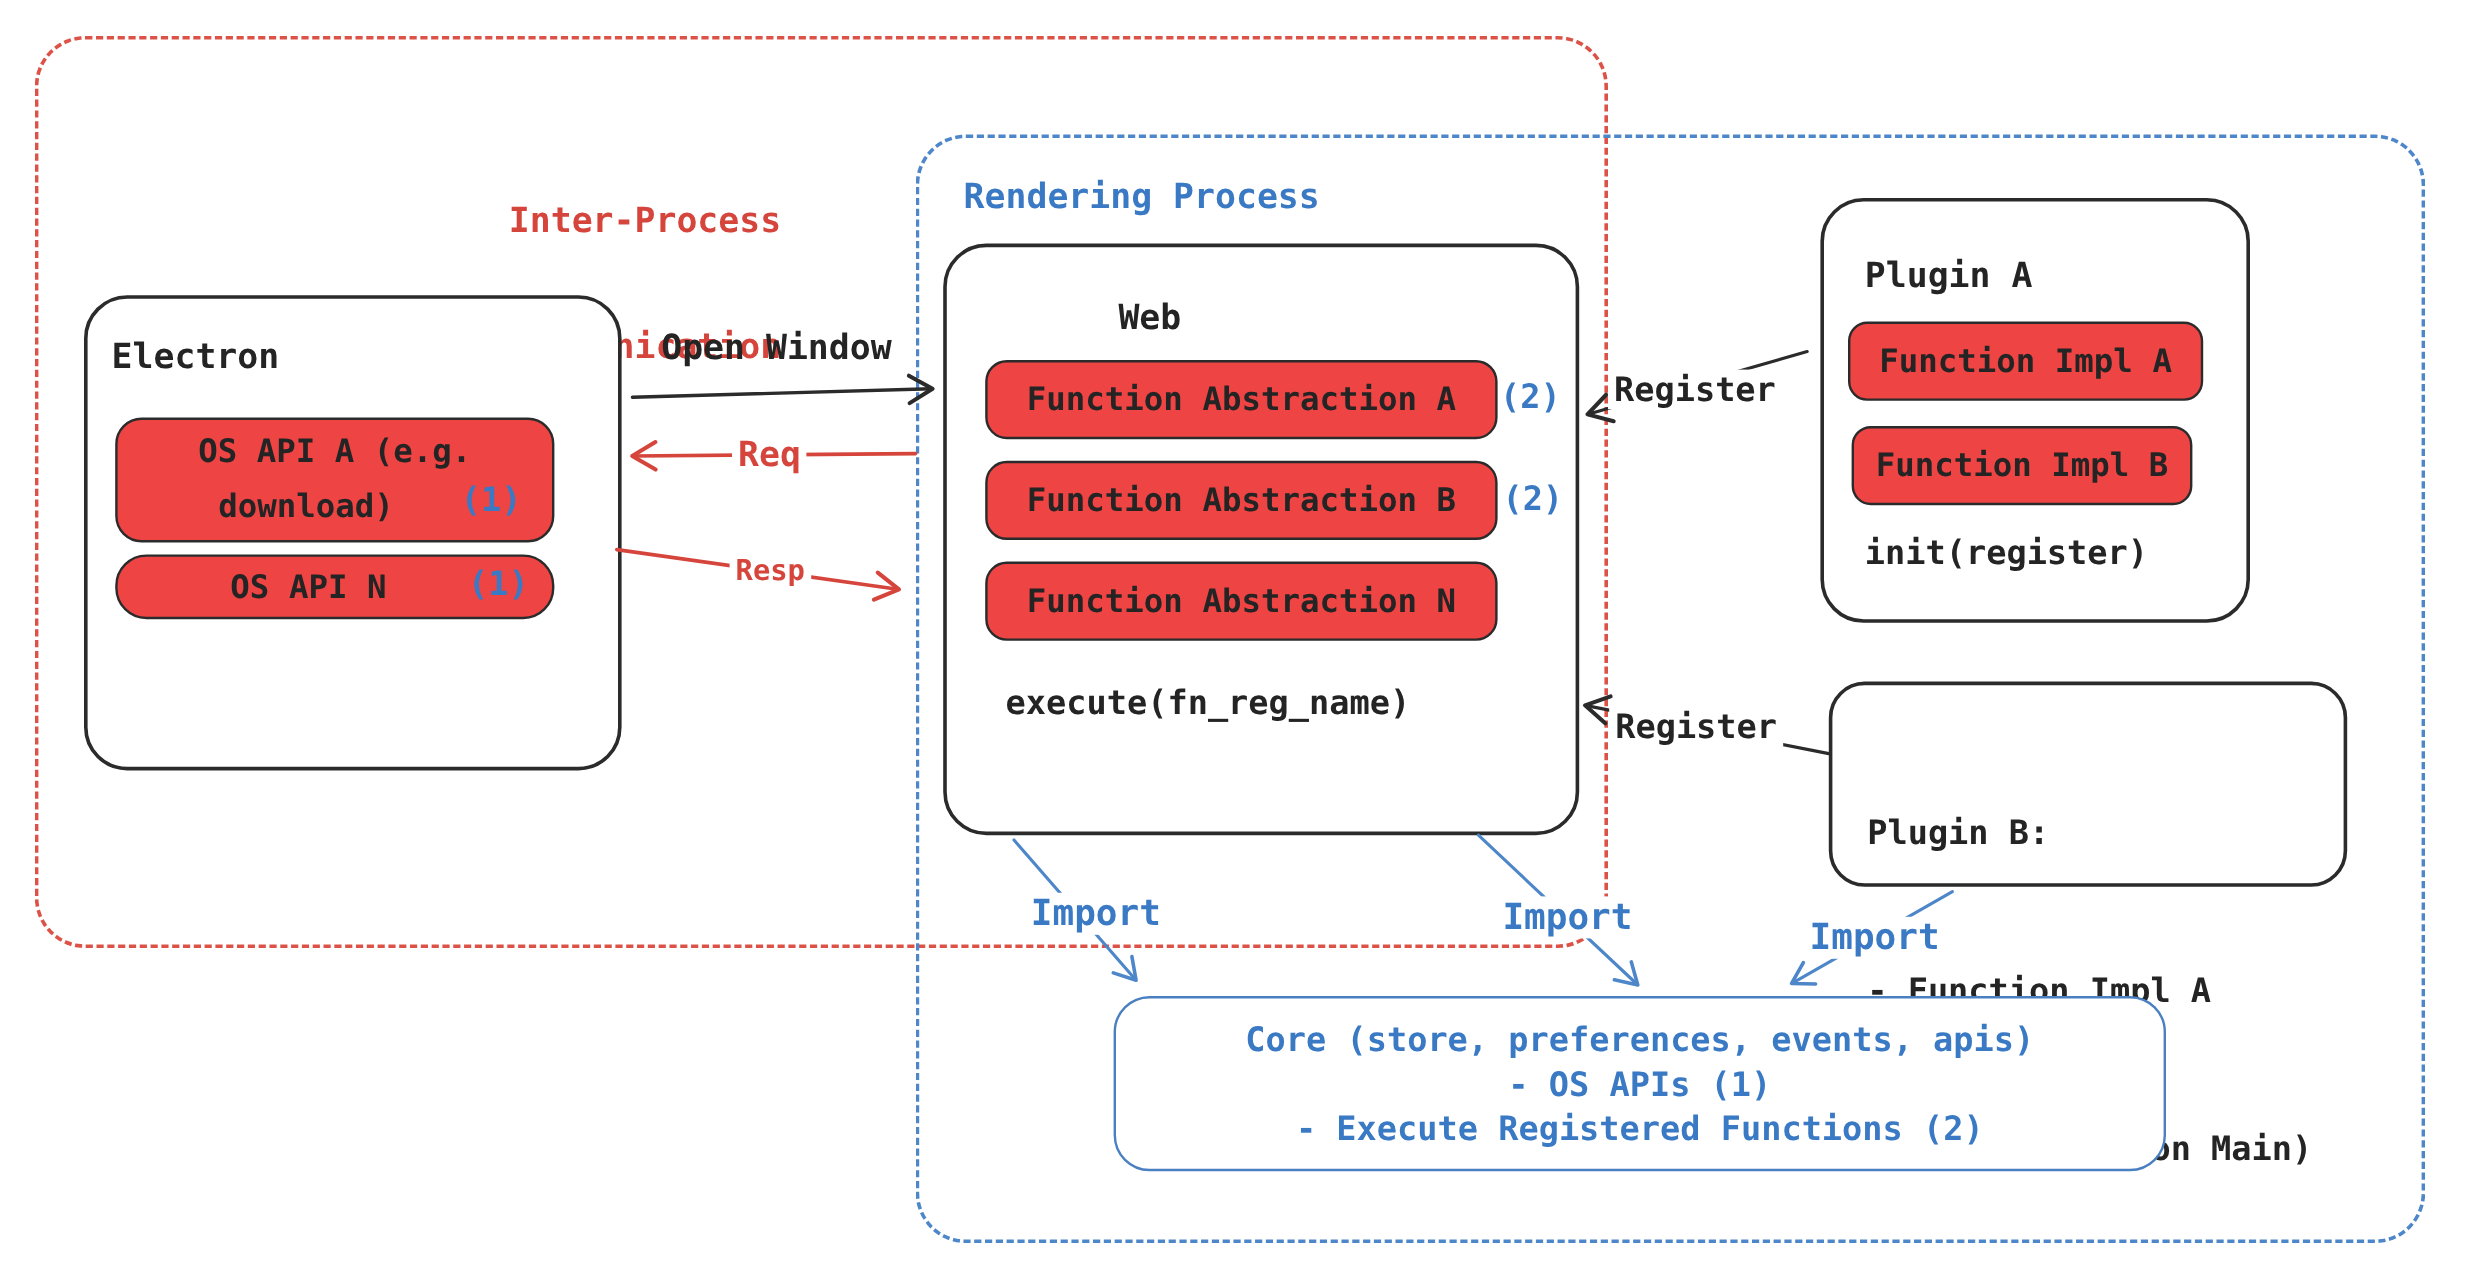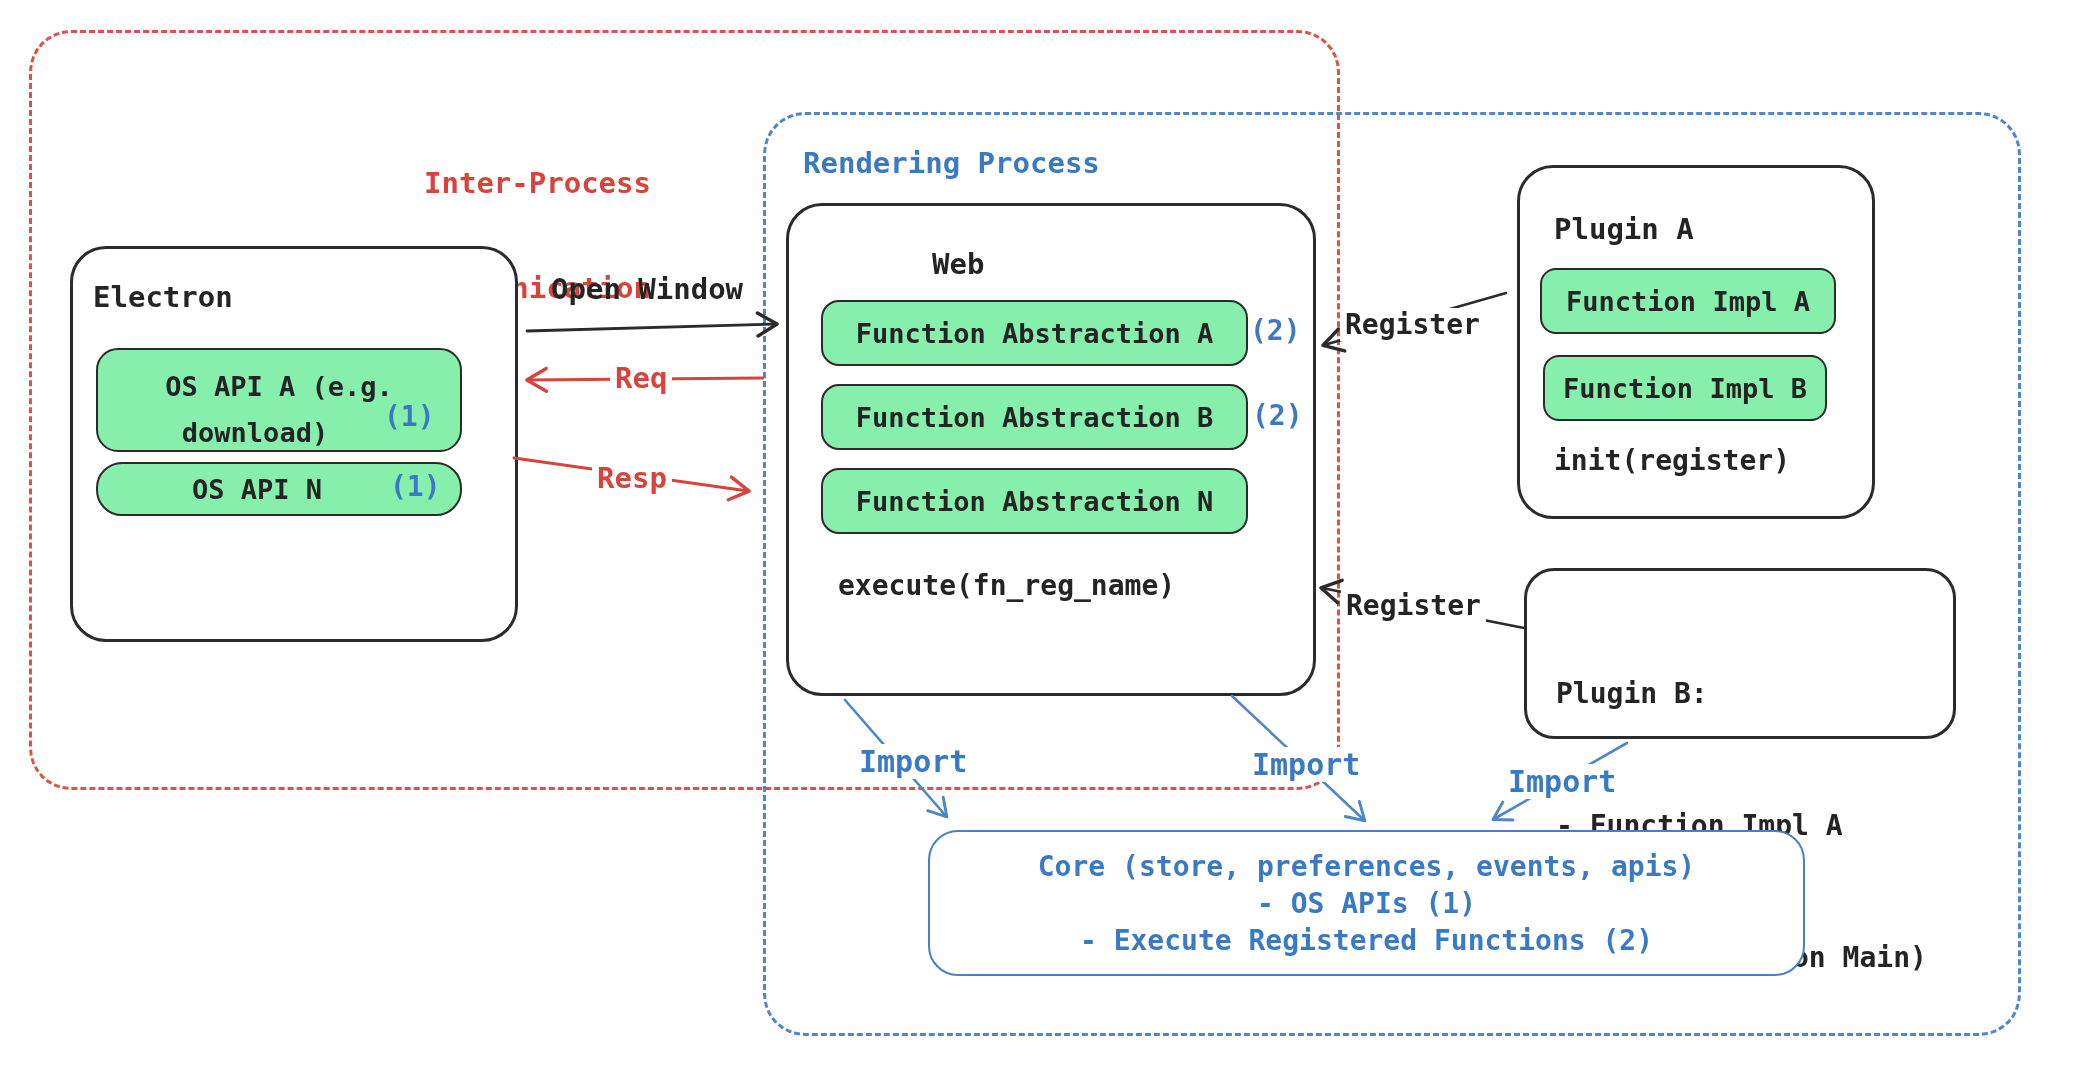--- a/index.html
+++ b/index.html
@@ -6,21 +6,21 @@
   .canvas{
     position:relative;width:2074px;height:1066px;background:#ffffff;overflow:hidden;
     font-family:"DejaVu Sans Mono", monospace;color:#242424;
   }
   
   .region{position:absolute;border-radius:42px;background:transparent;}
   .region.red{border:3px dashed #dd5247;}
   .region.blue{border:3px dashed #4d86c9;}
   
   .node{position:absolute;border:3px solid #2b2b2b;border-radius:36px;background:#ffffff;}
-  .item{position:absolute;border:2.6px solid #2b2b2b;border-radius:18px;background:#86efac;
+  .item{position:absolute;border:2.6px solid #2b2b2b;border-radius:18px;background:#ef4444;
         display:flex;align-items:center;justify-content:center;
         font-size:27px;font-weight:bold;color:#242424;}
   .txt{position:absolute;font-weight:bold;white-space:pre;}
   .ink{color:#242424;}
   .blue-t{color:#3a79c4;}
   .red-t{color:#d6453c;}
   .badge{position:absolute;font-size:28px;font-weight:bold;color:#3a79c4;white-space:nowrap;}
   .lbl{position:absolute;font-weight:bold;white-space:nowrap;z-index:6;}
   .lbl.mask{background:#ffffff;padding:0 5px;}
   .arrows{position:absolute;left:0;top:0;z-index:5;pointer-events:none;}
@@ -38,21 +38,21 @@
 
   <div class="txt red-t" style="left:424px;top:96px;font-size:29px;line-height:35px;">
     <div>Inter-Process</div>
     <div>Communication</div>
   </div>
   <div class="txt blue-t" style="left:803px;top:146px;font-size:29px;">Rendering Process</div>
 
   <div class="node" style="left:70px;top:246px;width:442px;height:390px;"></div>
   <div class="txt ink" style="left:93px;top:280px;font-size:29px;">Electron</div>
 
-  <div class="item" style="left:96px;top:348px;width:362px;height:100px;border-radius:22px;flex-direction:column;justify-content:flex-end;line-height:34px;">
+  <div class="item" style="left:96px;top:348px;width:362px;height:100px;border-radius:22px;flex-direction:column;justify-content:center;line-height:34px;">
     <div>OS API A (e.g.</div>
     <div style="transform:translateX(-24px);margin-top:12px;">download)</div>
   </div>
   <span class="badge" style="left:384px;top:400px;">(1)</span>
 
   <div class="item" style="left:96px;top:462px;width:362px;height:50px;border-radius:26px;">
     <div style="transform:translateX(-22px);">OS API N</div>
   </div>
   <span class="badge" style="left:390px;top:470px;">(1)</span>
 
@@ -115,20 +115,20 @@
     <line x1="514" y1="458" x2="748" y2="491" stroke="#d6453c" stroke-width="3" stroke-linecap="round" marker-end="url(#chev-red)"></line>
     <line x1="1506" y1="293" x2="1324" y2="345" stroke="#2b2b2b" stroke-width="2.6" stroke-linecap="round" marker-end="url(#chev-black)"></line>
     <line x1="1524" y1="628" x2="1322" y2="588" stroke="#2b2b2b" stroke-width="2.6" stroke-linecap="round" marker-end="url(#chev-black)"></line>
     <line x1="845" y1="700" x2="946" y2="816" stroke="#4d86c9" stroke-width="2.6" stroke-linecap="round" marker-end="url(#chev-blue)"></line>
     <line x1="1232" y1="696" x2="1364" y2="820" stroke="#4d86c9" stroke-width="2.6" stroke-linecap="round" marker-end="url(#chev-blue)"></line>
     <line x1="1627" y1="743" x2="1494" y2="819" stroke="#4d86c9" stroke-width="2.6" stroke-linecap="round" marker-end="url(#chev-blue)"></line>
   </svg>
 
   <div class="lbl ink" style="left:551px;top:272px;font-size:29px;text-align:center;">Open Window</div>
   <div class="lbl mask red-t" style="left:610px;top:361px;font-size:29px;">Req</div>
-  <div class="lbl mask red-t" style="left:592px;top:461px;font-size:29px;">Resp</div>
+  <div class="lbl mask red-t" style="left:608px;top:461px;font-size:24px;">Resp</div>
   <div class="lbl mask ink" style="left:1340px;top:308px;font-size:28px;">Register</div>
   <div class="lbl mask ink" style="left:1341px;top:589px;font-size:28px;">Register</div>
   <div class="lbl mask blue-t" style="left:854px;top:744px;font-size:30px;">Import</div>
   <div class="lbl mask blue-t" style="left:1247px;top:747px;font-size:30px;">Import</div>
   <div class="lbl mask blue-t" style="left:1503px;top:764px;font-size:30px;">Import</div>
 
 </div>
 
 </body></html>

